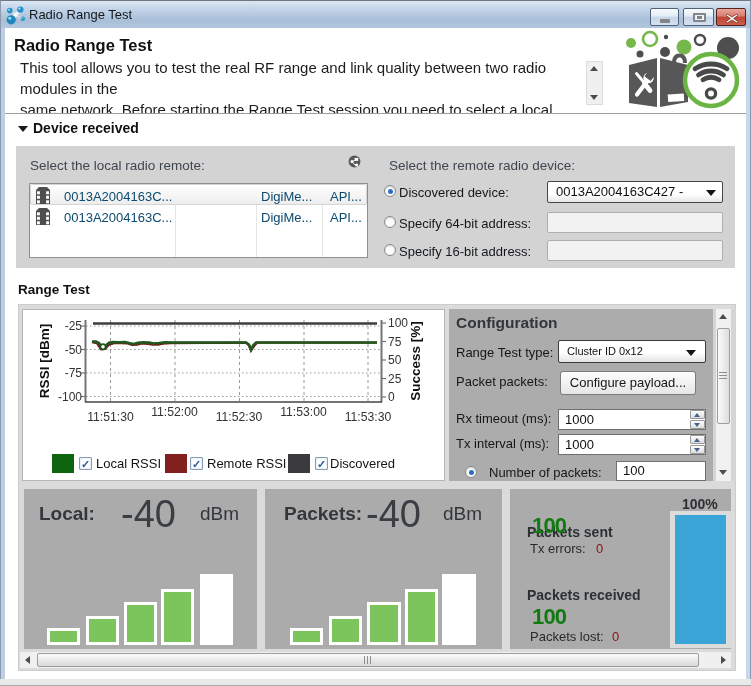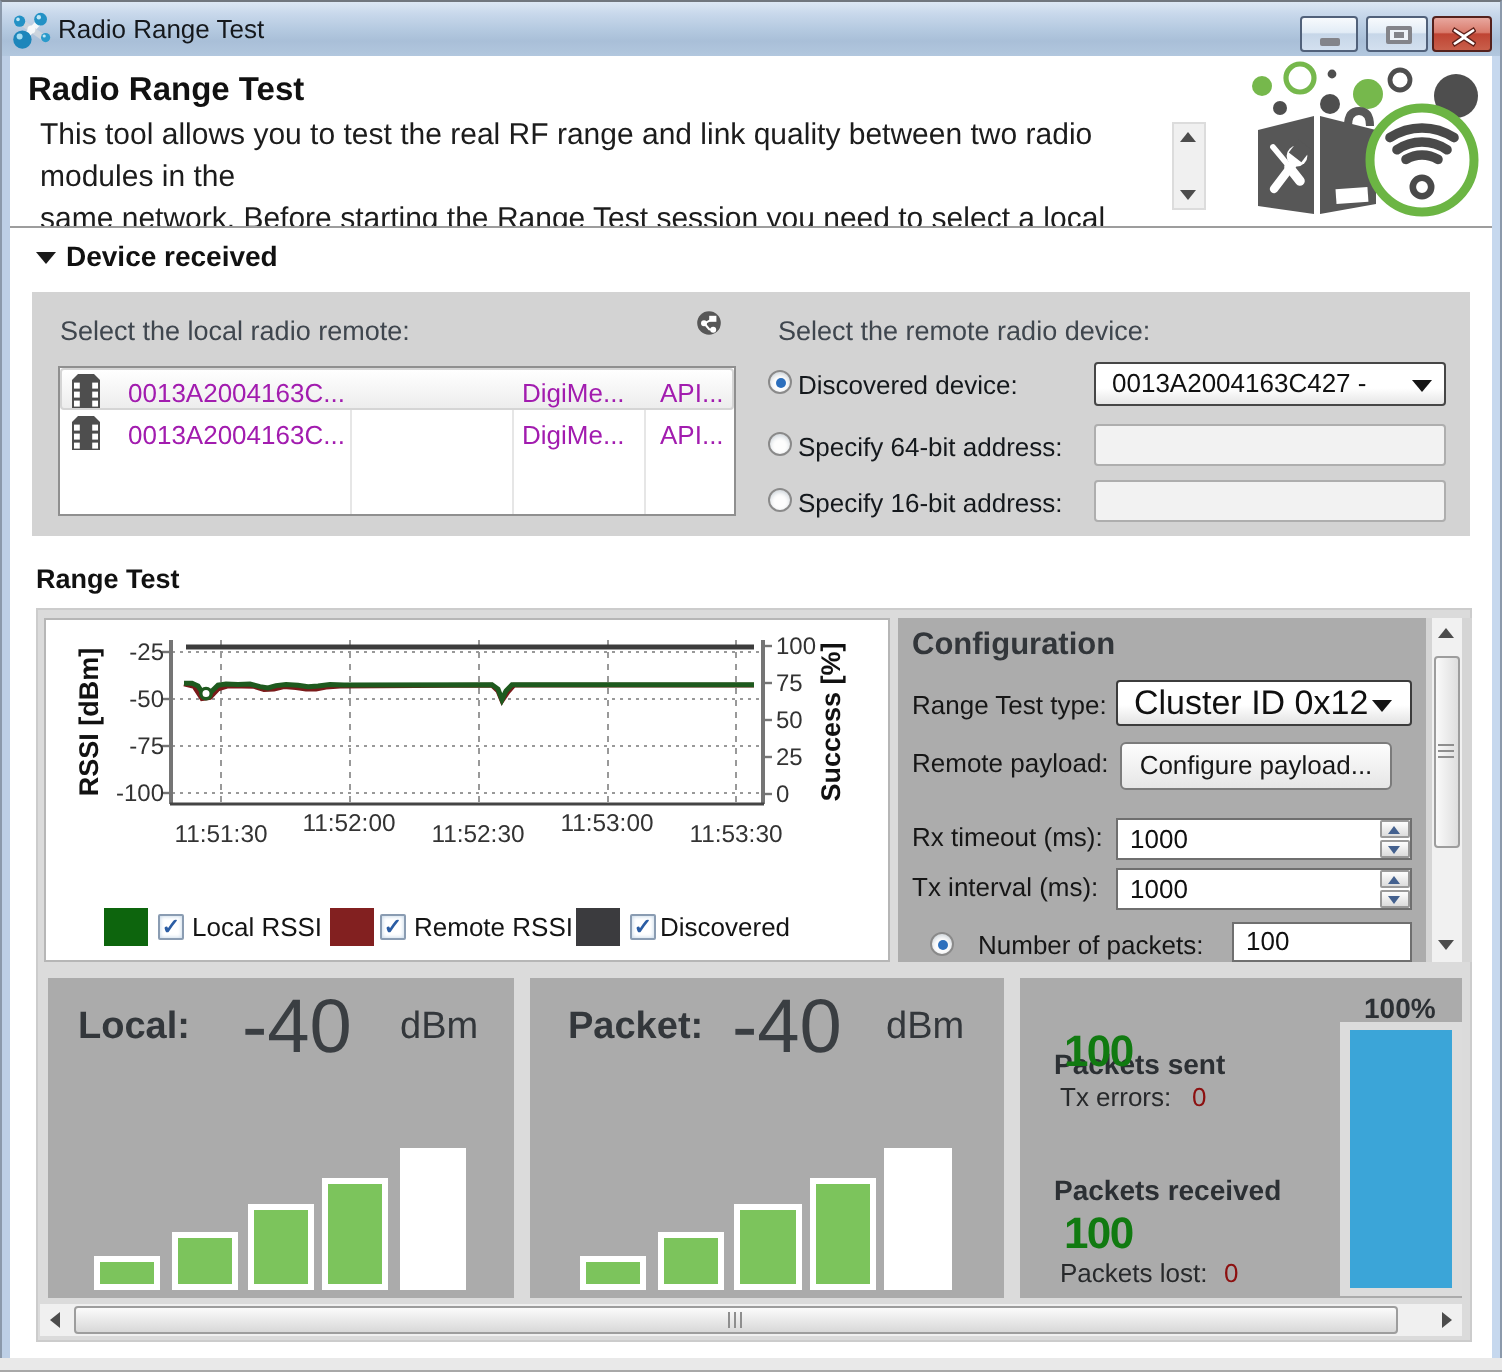--- a/index.html
+++ b/index.html
@@ -22,21 +22,21 @@
 #hdr-text{left:20px;top:57px;width:575px;height:56px;font-size:15px;line-height:21px;color:#1c1c1c;overflow:hidden}
 .vsb-sm{left:586px;top:61px;width:17px;height:44px;background:#f0f0f0;border:1px solid #dcdcdc}
 #sep1{left:5px;top:113px;width:741px;height:1px;background:#9d9d9d}
 
 #ds-tri{left:18px;top:126px;width:0;height:0;border-left:5px solid transparent;border-right:5px solid transparent;border-top:6px solid #1a1a1a}
 #ds-title{left:33px;top:120px;font-size:14px;font-weight:bold;color:#111}
 #ds-panel{left:16px;top:146px;width:719px;height:122px;background:#d3d3d3}
 .pnl-lbl{font-size:13.5px;color:#3f464e}
 #tbl{left:29px;top:183px;width:339px;height:75px;background:#fff;border:1px solid #8f8f8f}
 #row1{left:30px;top:184px;width:337px;height:21px;background:linear-gradient(180deg,#ffffff,#ededed);border:1px solid #d5d5d5;border-radius:2px}
-.tcell{font-size:13px;color:#a21caf}
+.tcell{font-size:13px;color:#0c4a6e}
 .colsep{top:205px;width:1px;height:52px;background:#e6e6e6}
 .radio{width:12px;height:12px;border-radius:50%;background:#fdfdfd;border:1px solid #8a8a8a;box-shadow:inset 0 1px 2px #cdd4da}
 .radio .dot{position:absolute;left:2.5px;top:2.5px;width:5px;height:5px;border-radius:50%;background:#2c6fbd}
 .rlbl{font-size:13px;color:#14181c}
 .field{background:#f2f2f2;border:1px solid #aeaeae;border-radius:2px}
 #combo1{left:547px;top:181px;width:176px;height:22px;background:linear-gradient(180deg,#fff 60%,#e6e6e6);border:1px solid #464646;border-radius:2px;font-size:13px;color:#101010;line-height:20px;padding-left:8px}
 .carrow{width:0;height:0;border-left:5px solid transparent;border-right:5px solid transparent;border-top:6px solid #141414}
 
 #rt-title{left:18px;top:282px;font-size:13.5px;font-weight:bold;color:#111}
 #rt-group{left:18px;top:304px;width:718px;height:367px;background:#dbdbdb;border:1px solid #cccccc}
@@ -253,22 +253,22 @@
 <div class="abs swatch" style="left:165px;background:#822020"></div>
 <div class="abs chk" style="left:190px">✓</div>
 <div class="abs leglbl" style="left:207px">Remote RSSI</div>
 <div class="abs swatch" style="left:288px;background:#3b3b3e"></div>
 <div class="abs chk" style="left:315px">✓</div>
 <div class="abs leglbl" style="left:330px">Discovered</div>
 
 <div class="abs" id="cfg"></div>
 <div class="abs" id="cfg-title">Configuration</div>
 <div class="abs cfg-lbl" style="left:456px;top:345px">Range Test type:</div>
-<div class="abs" style="left:558px;top:340px;width:148px;height:23px;background:linear-gradient(180deg,#fff 55%,#e3e3e3);border:1px solid #3c3c3c;border-radius:2px;font-size:17px;color:#101010;line-height:21px;padding-left:8px">Cluster ID 0x12<div class="abs carrow" style="right:9px;top:9px"></div></div>
-<div class="abs cfg-lbl" style="left:456px;top:374px">Remote payload:</div>
+<div class="abs" style="left:558px;top:340px;width:148px;height:23px;background:linear-gradient(180deg,#fff 55%,#e3e3e3);border:1px solid #3c3c3c;border-radius:2px;font-size:11px;color:#101010;line-height:21px;padding-left:8px">Cluster ID 0x12<div class="abs carrow" style="right:9px;top:9px"></div></div>
+<div class="abs cfg-lbl" style="left:456px;top:374px">Packet packets:</div>
 <div class="abs btn" style="left:560px;top:371px;width:136px;height:24px;line-height:22px">Configure payload...</div>
 <div class="abs cfg-lbl" style="left:456px;top:411px">Rx timeout (ms):</div>
 <div class="abs spin" style="left:558px;top:409px;width:148px;height:21px;line-height:19px;padding-left:6px">1000</div>
 <div class="abs cfg-lbl" style="left:456px;top:436px">Tx interval (ms):</div>
 <div class="abs spin" style="left:558px;top:434px;width:148px;height:21px;line-height:19px;padding-left:6px">1000</div>
 <div class="abs radio" style="left:465px;top:466px">
     <div class="dot"></div>
   </div>
 <div class="abs cfg-lbl" style="left:489px;top:465px">Number of packets:</div>
 <div class="abs spin" style="left:616px;top:461px;width:90px;height:20px;line-height:18px;padding-left:6px">100</div>
@@ -298,21 +298,21 @@
 <div class="grip-h" style="left:719px;top:375px"></div>
 <div class="grip-h" style="left:719px;top:378px"></div>
 <div class="abs tri-d" style="left:719px;top:470px"></div>
 
 <div class="abs bpanel" id="p-local"></div>
 <div class="abs bpanel" id="p-remote"></div>
 <div class="abs bpanel" id="p-pkts"></div>
 <div class="abs btitle" style="left:39px;top:503px">Local:</div>
 <div class="abs bnum" style="left:121px;top:493px">-40</div>
 <div class="abs bunit" style="left:200px;top:503px">dBm</div>
-<div class="abs btitle" style="left:284px;top:503px">Packet:</div>
+<div class="abs btitle" style="left:284px;top:503px">Packets:</div>
 <div class="abs bnum" style="left:366px;top:493px">-40</div>
 <div class="abs bunit" style="left:443px;top:503px">dBm</div>
 <div class="abs bar" style="left:47px;top:628px;width:33px;height:17px"></div>
 <div class="abs bar" style="left:86px;top:616px;width:33px;height:29px"></div>
 <div class="abs bar" style="left:124px;top:602px;width:33px;height:43px"></div>
 <div class="abs bar" style="left:161px;top:589px;width:33px;height:56px"></div>
 <div class="abs bar white" style="left:200px;top:574px;width:33px;height:71px"></div>
 <div class="abs bar" style="left:290px;top:628px;width:33px;height:17px"></div>
 <div class="abs bar" style="left:329px;top:616px;width:33px;height:29px"></div>
 <div class="abs bar" style="left:367px;top:602px;width:34px;height:43px"></div>

